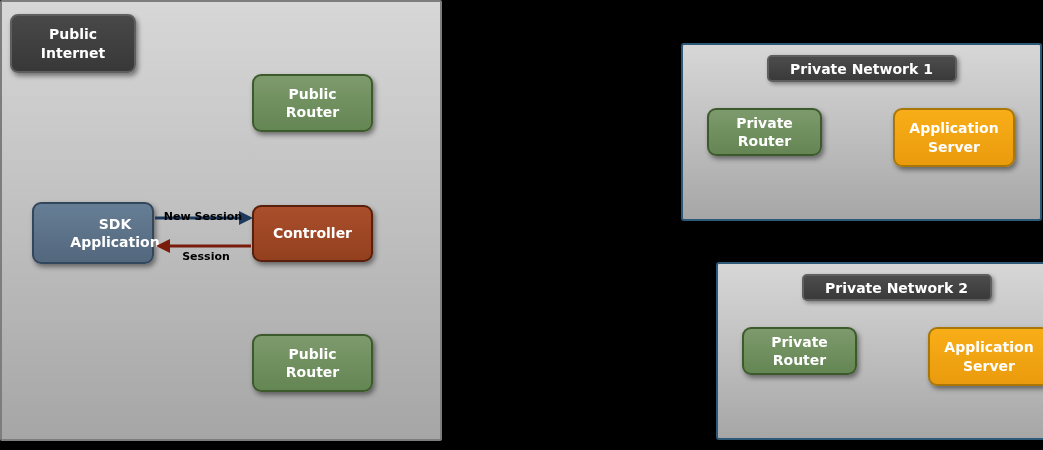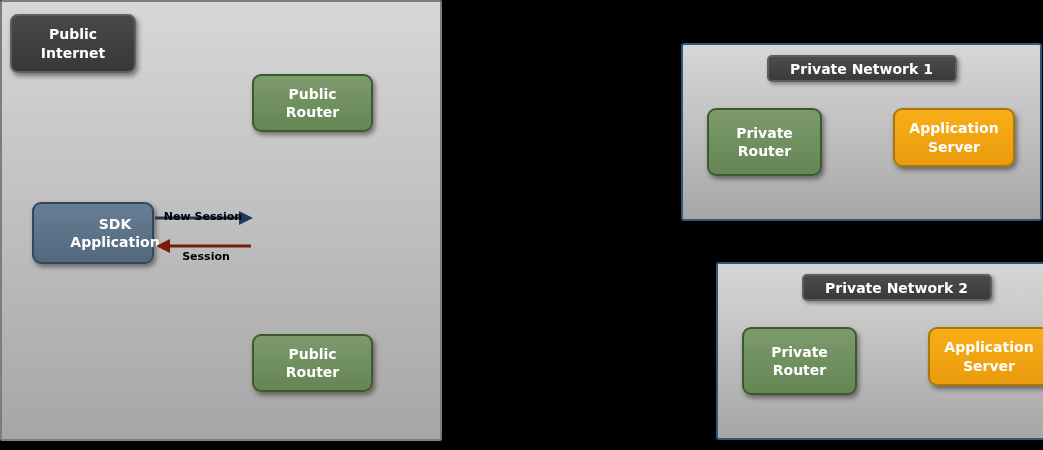--- a/index.html
+++ b/index.html
@@ -92,21 +92,21 @@
     justify-content: center;
     background: linear-gradient(180deg, #4c4c4c, #3a3a3a);
     border: 2px solid #5f5f5f;
     border-radius: 5px;
     color: #fff;
     font-weight: bold;
     font-size: 14px;
     box-shadow: 2px 2px 4px rgba(0,0,0,0.4);
     box-sizing: border-box;
   }
-  .priv-router { left: 24px;  top: 63px; width: 115px; height: 68px; }
+  .priv-router { left: 24px;  top: 63px; width: 115px; height: 48px; }
   .app-server  { left: 210px; top: 63px; width: 122px; height: 59px; }
 
   .arrow-svg {
     position: absolute;
     left: 0; top: 0;
     width: 438px;
     height: 437px;
     pointer-events: none;
   }
   .arrow-label {
@@ -135,20 +135,23 @@
     <div class="node green pub-router-top">
       <span>Public
 Router</span>
     </div>
 
     <div class="node blue sdk-app">
       <span>SDK
 Application</span>
     </div>
 
+    <div class="node red controller">
+      <span>Controller</span>
+    </div>
 
     <div class="node green pub-router-bot">
       <span>Public
 Router</span>
     </div>
 
     <svg class="arrow-svg" viewBox="0 0 438 437" aria-hidden="true">
 
       <line x1="153" y1="216" x2="238" y2="216" stroke="#1d3a5e" stroke-width="3"></line>
       <polygon points="237,209 251,216 237,223" fill="#1d3a5e"></polygon>

